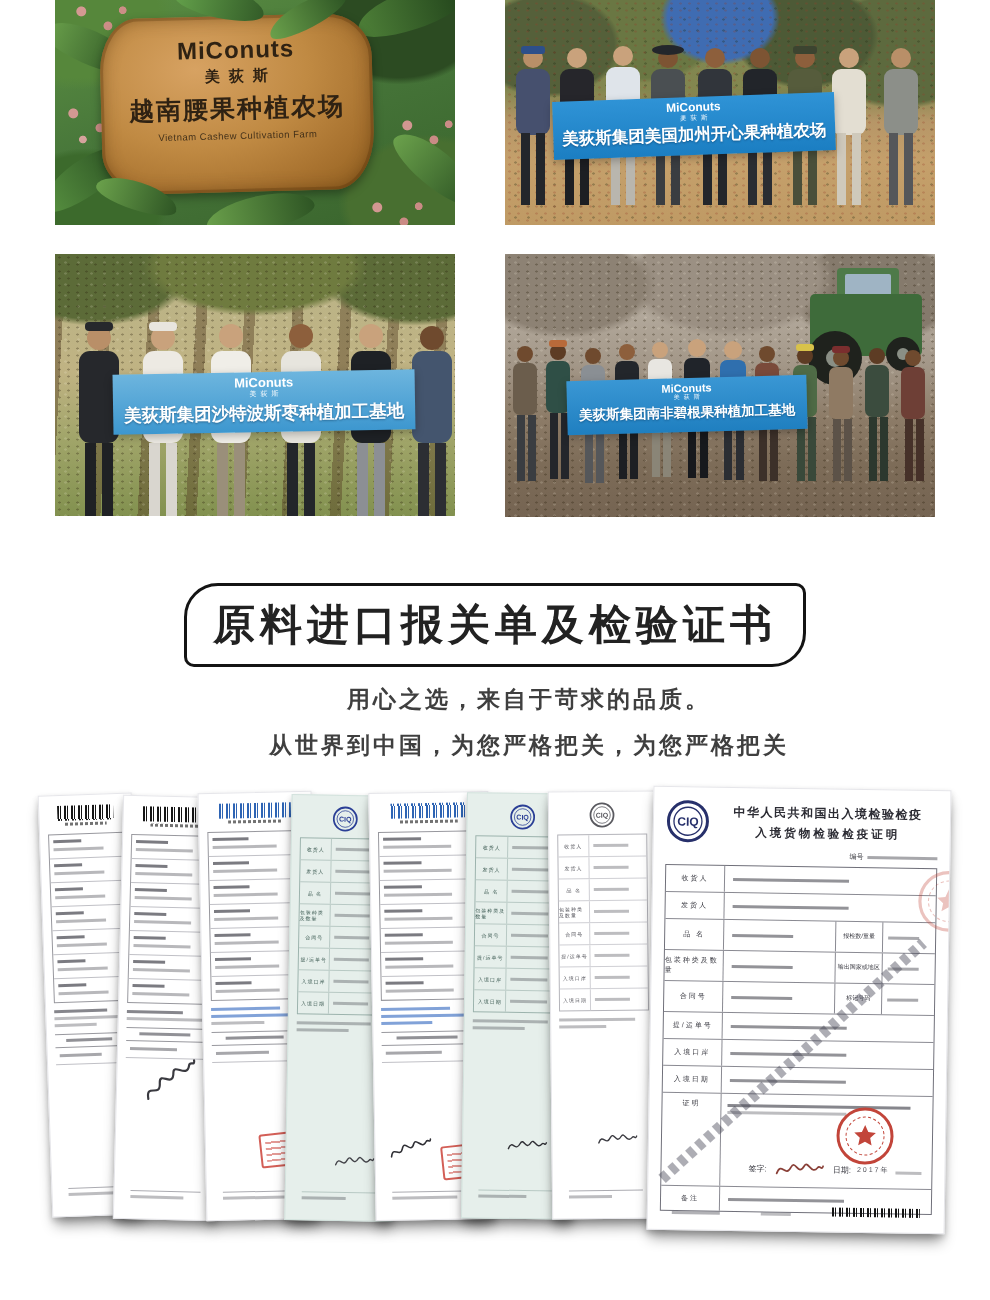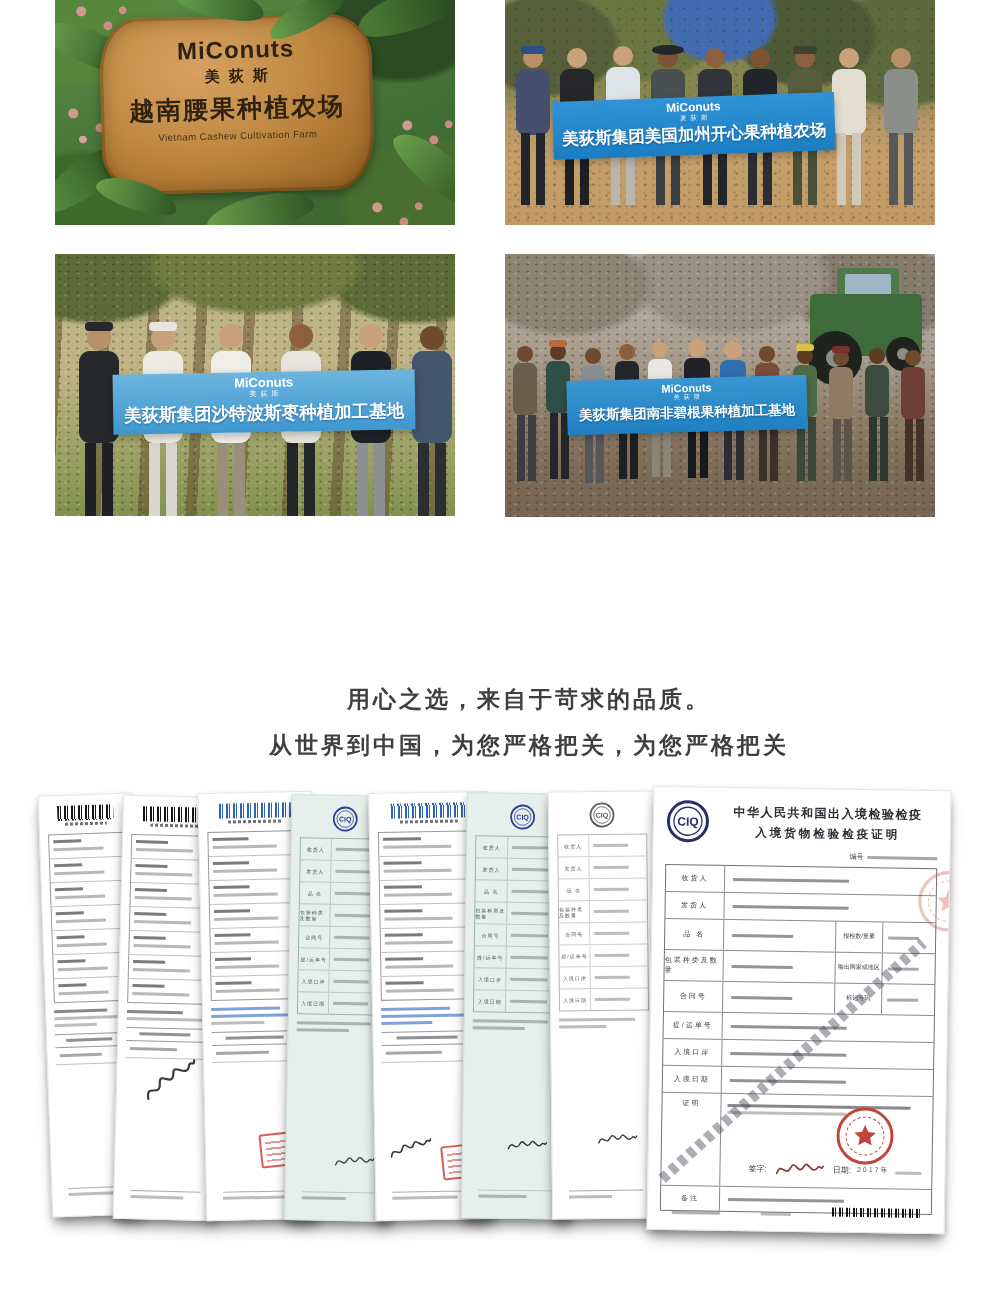--- a/index.html
+++ b/index.html
@@ -430,20 +430,25 @@
           </g>
       </svg>
       <div class="bn bn4">
         <div class="l1">MiConuts</div>
         <div class="l2">美荻斯</div>
         <div class="l3">美荻斯集团南非碧根果种植加工基地</div>
       </div>
     </figure>
   </div>
 
+  <div class="tblock">
+    <div class="tframe">
+      <h1>原料进口报关单及检验证书</h1>
+    </div>
+  </div>
   <div class="sub sub1">用心之选，来自于苛求的品质。</div>
   <div class="sub sub2">从世界到中国，为您严格把关，为您严格把关</div>
 
   <div class="docs">
 
     <div class="doc d1">
       <div class="in">
         <div class="bc"></div>
         <div class="num"></div>
         <div class="fbox">

